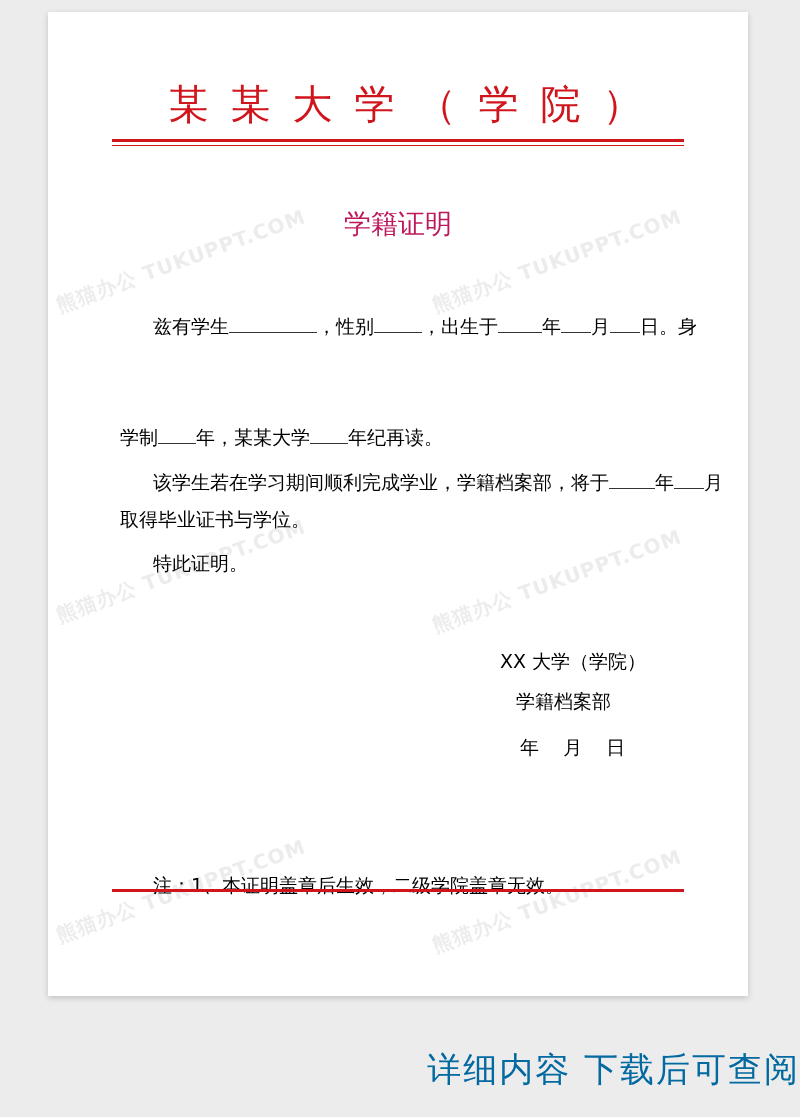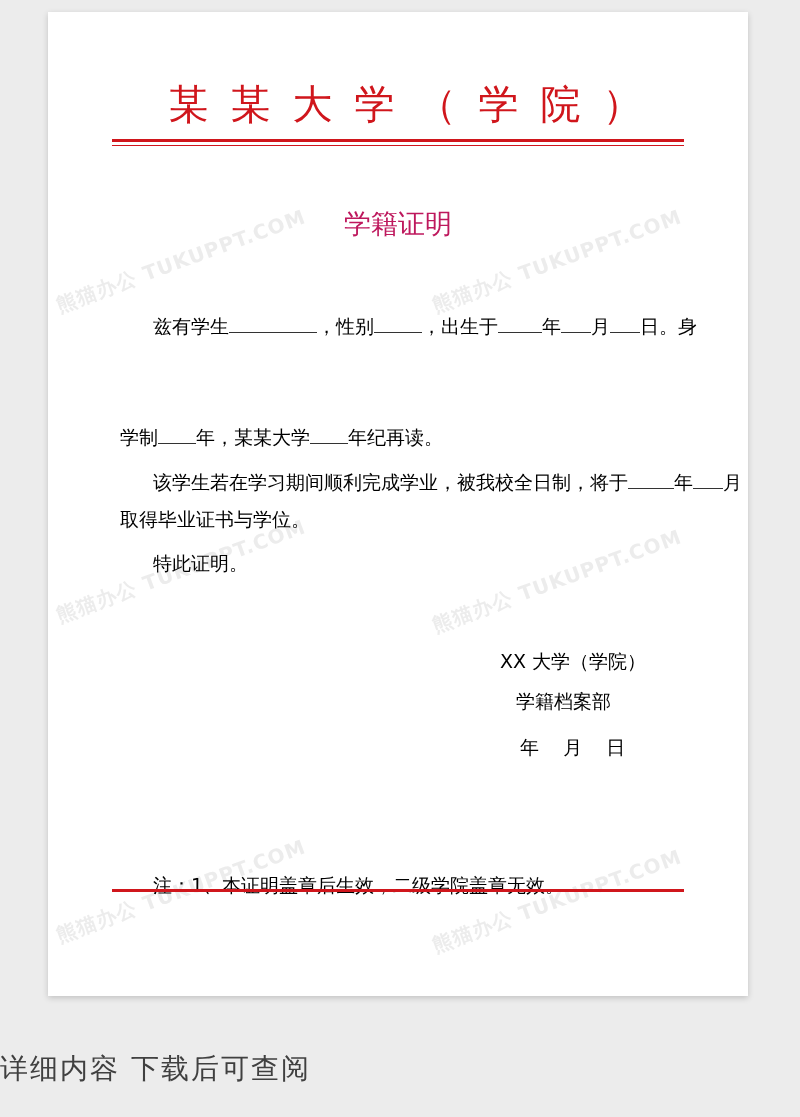--- a/index.html
+++ b/index.html
@@ -29,22 +29,22 @@
   }
   .body-text { font-size: 19px; color: #000000; line-height: 22px; }
   .blank { display: inline-block; border-bottom: 1px solid #333; height: 16px; vertical-align: baseline; }
   .watermark {
     position: absolute; color: rgba(200,200,200,0.35);
     font-size: 20px; font-weight: bold; letter-spacing: 1px;
     transform: rotate(-20deg); transform-origin: left bottom;
   }
   .note-rule { position: absolute; left: 64px; top: 877px; width: 572px; height: 3px; background: #d0161c; }
   .footer {
-    position: absolute; left: 0; width: 800px; top: 1046px; text-align: left;
-    font-size: 28px; color: #404040; letter-spacing: 2px; line-height: 46px;
+    position: absolute; left: 0; width: 800px; top: 1046px; text-align: right;
+    font-size: 34px; color: #0369a1; letter-spacing: 2px; line-height: 46px;
   }
 </style>
 </head>
 <body>
 
 <div class="page">
 
   <div class="watermark" style="left:14px; top:280px;">熊猫办公 TUKUPPT.COM</div>
   <div class="watermark" style="left:390px; top:280px;">熊猫办公 TUKUPPT.COM</div>
   <div class="watermark" style="left:14px; top:590px;">熊猫办公 TUKUPPT.COM</div>
@@ -62,21 +62,21 @@
     <span>兹有学生</span><span class="blank" style="width:88px"></span><span>，性别</span><span class="blank" style="width:48px"></span><span>，出生于</span><span class="blank" style="width:44px"></span><span>年</span><span class="blank" style="width:30px"></span><span>月</span><span class="blank" style="width:30px"></span><span>日。身</span>
   </div>
 
 
 
   <div class="abs body-text" style="left:72px; top:414px;">
     <span>学制</span><span class="blank" style="width:38px"></span><span>年，某某大学</span><span class="blank" style="width:38px"></span><span>年纪再读。</span>
   </div>
 
   <div class="abs body-text" style="left:105px; top:459px;">
-    <span>该学生若在学习期间顺利完成学业，被我校全日制，将于</span><span class="blank" style="width:46px"></span><span>年</span><span class="blank" style="width:30px"></span><span>月</span>
+    <span>该学生若在学习期间顺利完成学业，学籍档案部，将于</span><span class="blank" style="width:46px"></span><span>年</span><span class="blank" style="width:30px"></span><span>月</span>
   </div>
   <div class="abs body-text" style="left:72px; top:496px;">取得毕业证书与学位。</div>
 
   <div class="abs body-text" style="left:105px; top:540px;">特此证明。</div>
 
   <div class="abs body-text" style="left:452px; top:638px;">XX 大学（学院）</div>
   <div class="abs body-text" style="left:468px; top:678px;">学籍档案部</div>
   <div class="abs body-text" style="left:472px; top:724px;">
     <span>年</span>&nbsp;&nbsp;&nbsp;&nbsp;<span>月</span>&nbsp;&nbsp;&nbsp;&nbsp;<span>日</span>
   </div>

